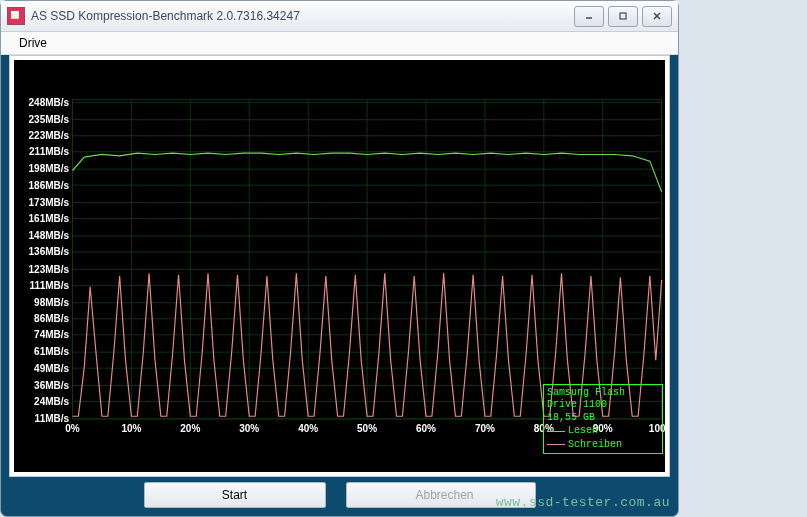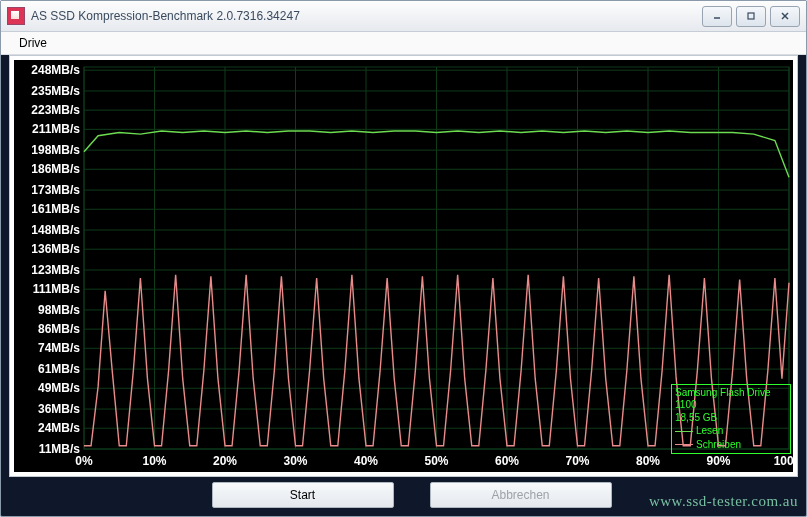--- a/index.html
+++ b/index.html
@@ -1,35 +1,35 @@
 <!DOCTYPE html>
 <html><head>
 <meta charset="utf-8">
 <style>
   html,body{margin:0;padding:0;background:#dce5ee;font-family:"Segoe UI",Tahoma,sans-serif;font-size:12px;}
-  .window{width:807px;height:517px;background:#0f172a;border:1px solid #8a9aab;border-radius:2px;box-sizing:border-box;position:relative;}
+  .window{width:679px;height:517px;background:#0c4a6e;border:1px solid #8a9aab;border-radius:7px;box-sizing:border-box;position:relative;}
   .titlebar{height:30px;background:linear-gradient(#fdfdfd,#e6e9ee);border-bottom:1px solid #c7cdd7;display:flex;align-items:center;padding:0 6px;}
   .titlebar .icon{width:16px;height:16px;background:#d35;border:1px solid #946;margin-right:6px;position:relative;}
   .titlebar .icon:after{content:"";position:absolute;top:3px;left:3px;width:8px;height:8px;background:linear-gradient(#fff,#fdd);}
   .titlebar .title{color:#3a4b5f;}
   .win-controls{margin-left:auto;display:flex;gap:4px;}
   .win-btn{width:28px;height:19px;border:1px solid #98a4b2;border-radius:3px;background:linear-gradient(#f5f8fb,#dde4ec);display:flex;align-items:center;justify-content:center;}
   .win-btn svg{width:10px;height:10px;}
   .menubar{height:22px;padding:0 10px;display:flex;align-items:center;background:#fafafa;border-bottom:1px solid #d8dde3;font-size:12px;}
   .menu-item{padding:2px 8px;}
   .chart-wrap{position:absolute;top:54px;left:8px;right:8px;height:420px;background:#fff;border:1px solid #c2c9d1;}
   .chart{position:absolute;top:4px;left:4px;right:4px;bottom:4px;background:#000;}
   svg.plot{width:100%;height:100%;display:block;}
-  .legend-box{position:absolute;right:2px;bottom:18px;width:112px;border:1px solid #2dff2d;font-size:10px;color:#2dff2d;padding:2px 3px;line-height:1.25;font-family:Liberation Sans, sans-serif;}
+  .legend-box{position:absolute;right:2px;bottom:18px;width:112px;border:1px solid #2dff2d;font-size:10px;color:#2dff2d;padding:2px 3px;line-height:1.25;font-family:Liberation Mono, monospace;}
   .legend-row{display:flex;align-items:center;gap:3px;margin-top:1px;}
   .legend-swatch{width:18px;height:0;border-top:1px solid;}
   .btn-row{position:absolute;left:0;right:0;bottom:8px;display:flex;justify-content:center;gap:20px;}
-  .btn{width:180px;height:24px;border:1px solid #aeb6c0;background:linear-gradient(#f7f9fb,#e4e8ed);border-radius:2px;display:flex;align-items:center;justify-content:center;font-size:12px;margin-left:16px;}
-  .btn.disabled{color:#9ea3a9;}
-  .watermark{position:absolute;right:8px;bottom:6px;color:#79bfa1;font-family:Liberation Serif, serif;font-size:15px;letter-spacing:0.5px;}
+  .btn{width:180px;height:24px;border:1px solid #aeb6c0;background:linear-gradient(#f7f9fb,#e4e8ed);border-radius:2px;display:flex;align-items:center;justify-content:center;font-size:12px;}
+  .btn.disabled{color:#9ea3a9;padding-left:8px;}
+  .watermark{position:absolute;right:8px;bottom:6px;color:#79bfa1;font-family:Liberation Mono, monospace;font-size:13px;letter-spacing:0.5px;}
 </style>
 </head>
 <body>
 
 <div class="window">
   <div class="titlebar">
     <div class="icon"></div>
     <div class="title">AS SSD Kompression-Benchmark 2.0.7316.34247</div>
     <div class="win-controls">
       <div class="win-btn">

